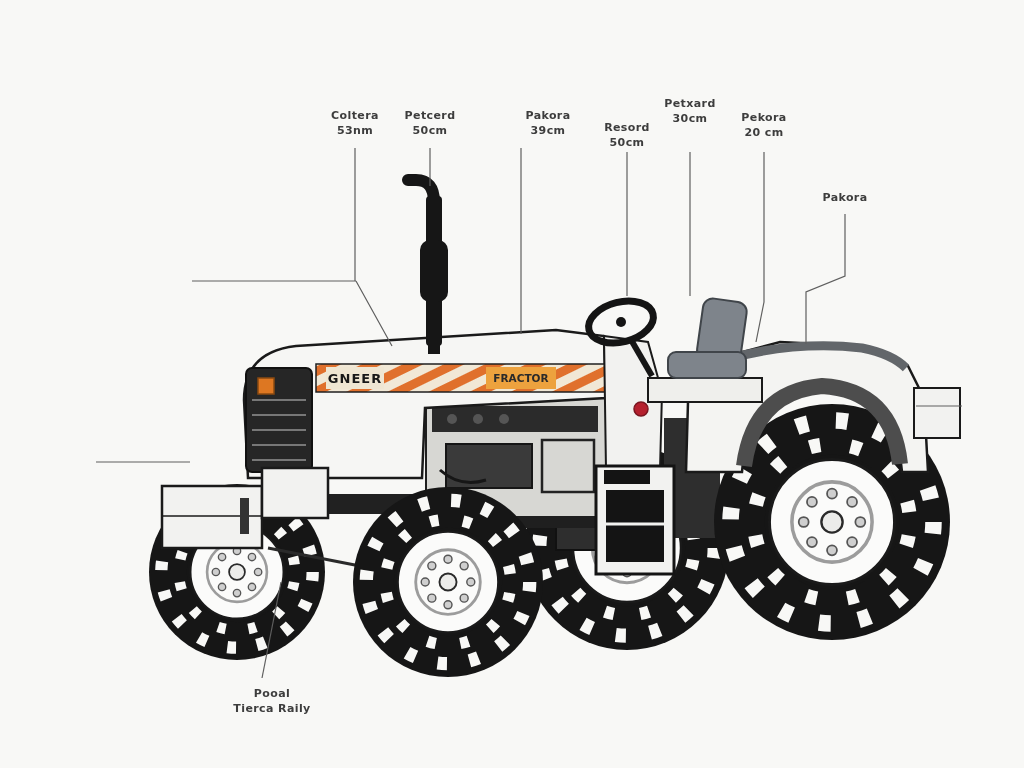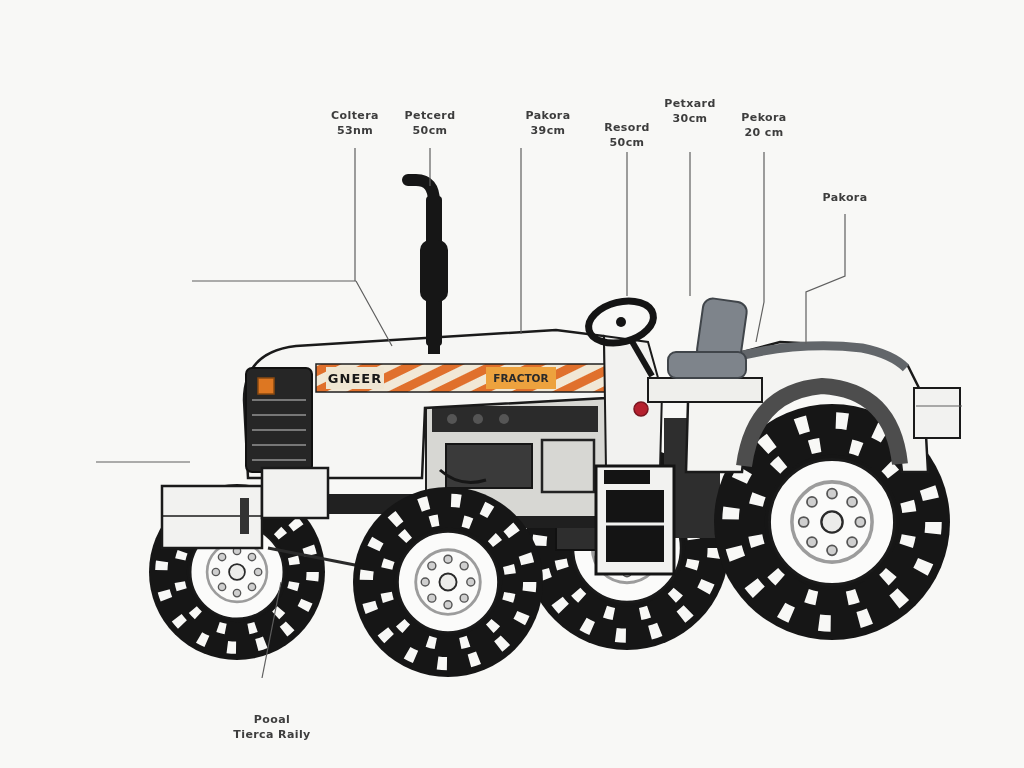--- a/index.html
+++ b/index.html
@@ -170,18 +170,18 @@
     <div class="nm">Petxard</div>
     <div class="val">30cm</div>
   </div>
   <div class="callout" style="left:764px;top:110px;">
     <div class="nm">Pekora</div>
     <div class="val">20 cm</div>
   </div>
   <div class="callout" style="left:845px;top:190px;">
     <div class="nm">Pakora</div>
   </div>
-  <div class="callout" style="left:272px;top:712px;">
+  <div class="callout" style="left:272px;top:686px;">
     <div class="nm">Pooal</div>
     <div class="val">Tierca Raily</div>
   </div>
 
 </div>
 
 </body></html>

